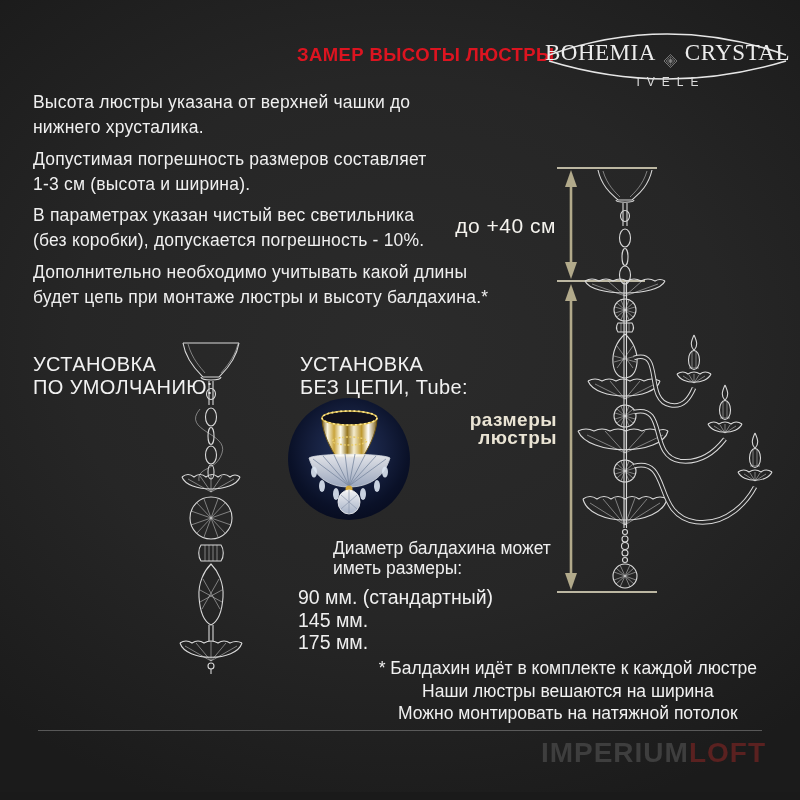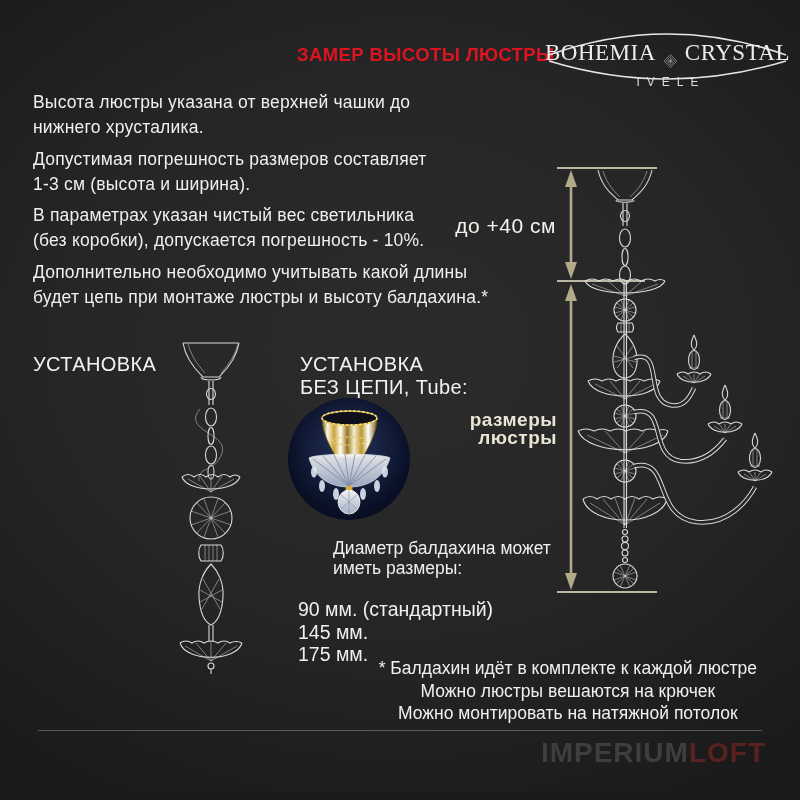--- a/index.html
+++ b/index.html
@@ -21,21 +21,21 @@
   .logo .brandrow{position:absolute;left:0;top:27px;width:245px;display:flex;align-items:flex-start;justify-content:center;gap:7px;}
   .brand-word{font-family:"Liberation Serif", serif;font-size:23px;color:#ececec;letter-spacing:.5px;}
   .logo .sub{position:absolute;left:0;top:62px;width:245px;text-align:center;font-size:12px;letter-spacing:7px;text-indent:7px;color:#dcdcdc;}
   
   .para{left:33px;font-size:17.5px;line-height:25px;letter-spacing:.2px;color:var(--text);}
   
   .sec-h{font-size:20px;line-height:22.5px;letter-spacing:.4px;color:#f2f2f2;}
   
   .diam{left:298px;top:538px;}
   .diam .intro{font-size:17.5px;line-height:20px;margin-left:35px;}
-  .diam .sizes{margin-top:20px;font-size:19.5px;line-height:22.5px;}
+  .diam .sizes{margin-top:8px;font-size:19.5px;line-height:22.5px;}
   
   .lbl-chain{right:244px;top:214px;font-size:21px;color:#f5f3ee;letter-spacing:.5px;}
   .lbl-height{right:243px;top:411px;font-size:19px;font-weight:bold;line-height:18px;text-align:right;color:var(--label-beige);letter-spacing:.5px;}
   
   .footnotes{right:43px;top:657px;text-align:center;font-size:17.5px;line-height:22.5px;color:#f0f0f0;}
   .divider{left:38px;top:730px;width:724px;height:1px;background:#8a8a8a;opacity:.55;}
   .watermark{right:34px;top:737px;font-size:28px;font-weight:bold;letter-spacing:1px;}
   .watermark .p1{color:var(--watermark-gray);margin-top:24px;}
   .watermark .p2{color:var(--watermark-red);}
   
@@ -84,20 +84,21 @@
     <div>В параметрах указан чистый вес светильника</div>
     <div>(без коробки), допускается погрешность - 10%.</div>
   </div>
   <div class="abs para" style="top:260px">
     <div>Дополнительно необходимо учитывать какой длины</div>
     <div>будет цепь при монтаже люстры и высоту балдахина.*</div>
   </div>
 
   <div class="abs sec-h" style="left:33px;top:353px">
     <div>УСТАНОВКА</div>
+    <div>ПО УМОЛЧАНИЮ:</div>
   </div>
   <div class="abs sec-h" style="left:300px;top:353px">
     <div>УСТАНОВКА</div>
     <div>БЕЗ ЦЕПИ, Tube:</div>
   </div>
 
   <svg class="abs" style="left:168px;top:335px" width="90" height="345" viewBox="0 0 90 345">
     <path class="thin" d="M15,8 H71"></path>
     <path class="thin" d="M15,8 C18,26 30,37 35,42 L51,42 C56,37 68,26 71,8"></path>
     <path class="vthin" d="M20,9 C24,24 33,33 37,38 M70,9 C66,24 57,33 53,38"></path>
@@ -264,21 +265,21 @@
       <path class="tube-o" d="M64,306 C102,297 82,356 126,362 C158,366 178,340 185,327"></path>
       <path class="tube-i" d="M64,306 C102,297 82,356 126,362 C158,366 178,340 185,327"></path>
     </g>
     <use href="#candle" transform="translate(124,214)"></use>
     <use href="#candle" transform="translate(155,264)"></use>
     <use href="#candle" transform="translate(185,312)"></use>
   </svg>
 
   <div class="abs footnotes">
     <div>* Балдахин идёт в комплекте к каждой люстре</div>
-    <div>Можно люстры вешаются на крючек</div>
+    <div>Наши люстры вешаются на ширина</div>
     <div>Можно монтировать на натяжной потолок</div>
   </div>
 
   <div class="abs divider"></div>
 
   <div class="abs watermark">
     <span class="p1">IMPERIUM</span><span class="p2">LOFT</span>
   </div>
 
 </div>

